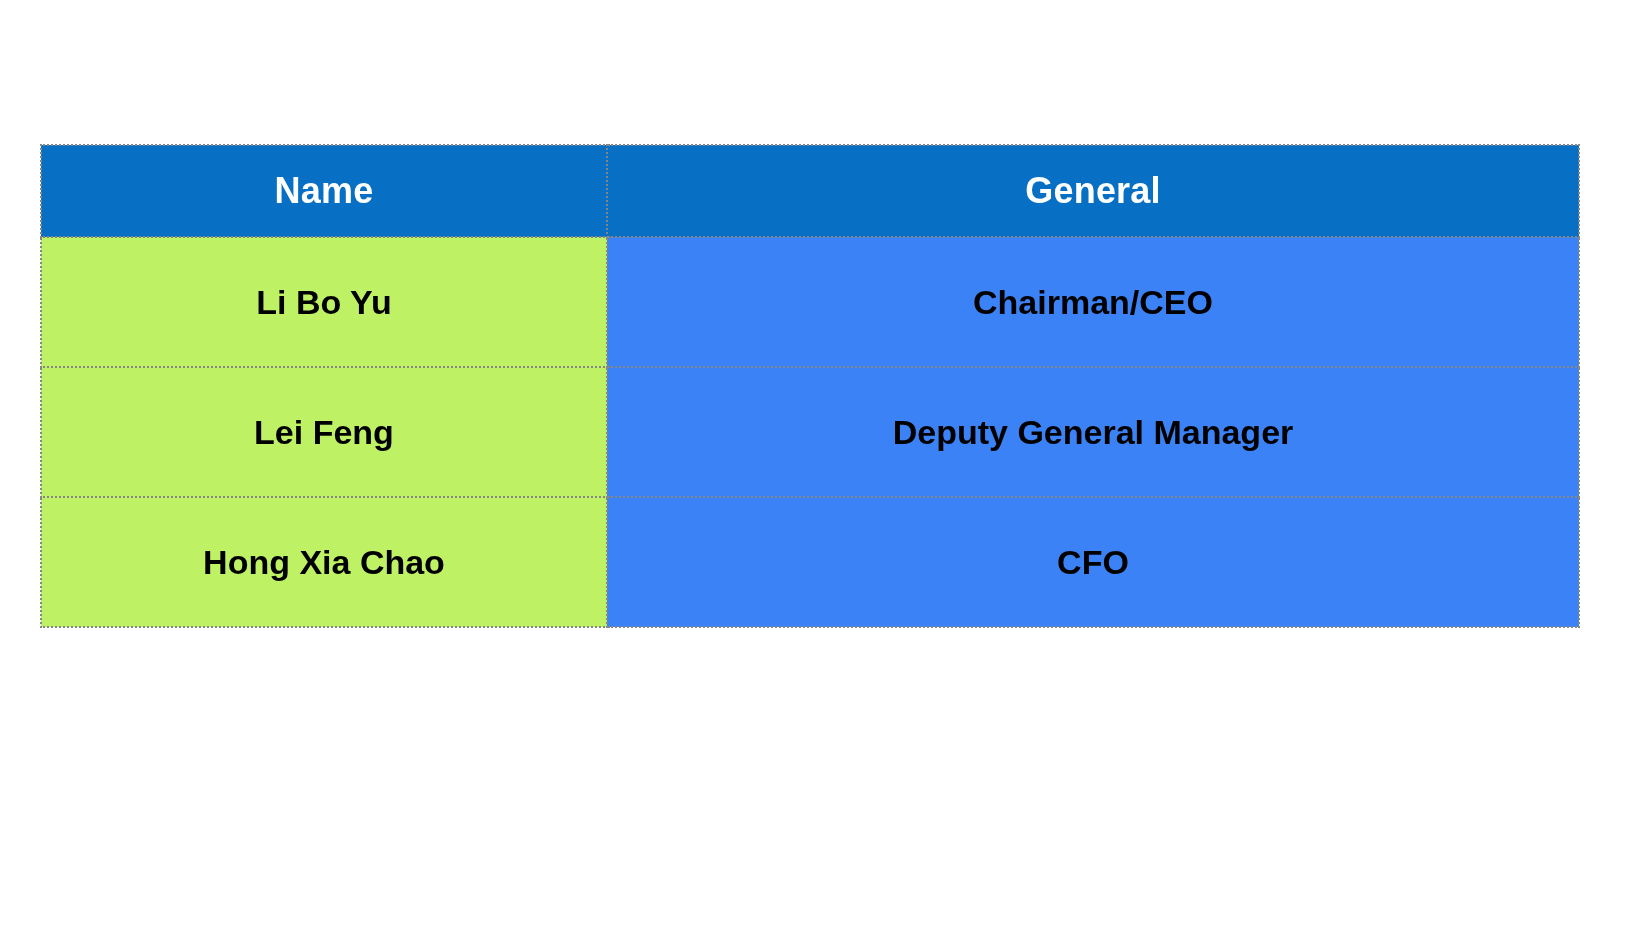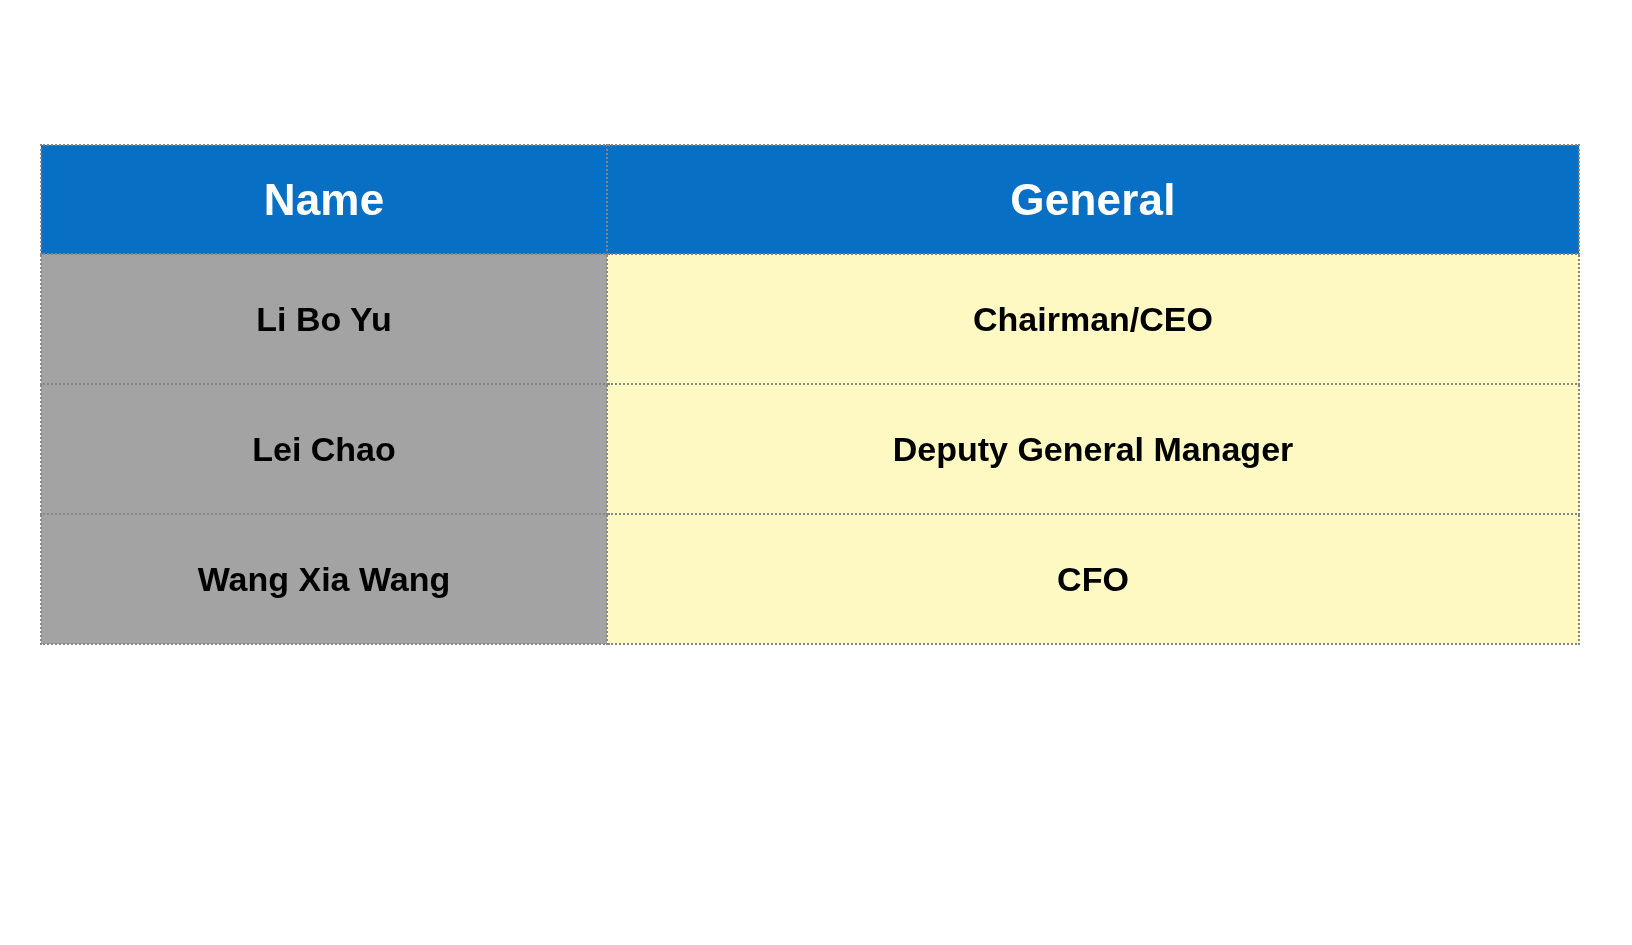--- a/index.html
+++ b/index.html
@@ -38,35 +38,35 @@
     border: 2px dotted #868686;
     text-align: center;
     vertical-align: middle;
     padding: 0 8px;
     box-sizing: border-box;
   }
 
   thead th {
     background: #0870c4;
     color: #ffffff;
-    font-size: 44px;
+    font-size: 36px;
     font-weight: bold;
-    height: 109px;
+    height: 92px;
     letter-spacing: 0.2px;
   }
 
   tbody td {
     height: 130px;
     font-size: 34px;
     font-weight: bold;
     color: #000000;
-    background: #fef9c3;
+    background: #3b82f6;
   }
   tbody td.name-cell {
-    background: #a3a3a3;
+    background: #bef264;
   }
 </style>
 </head>
 <body>
 
 <div class="page">
   <div class="table-wrap">
     <table class="leadership-table">
       <colgroup>
         <col class="col-name">
@@ -77,23 +77,23 @@
           <th>Name</th>
           <th>General</th>
         </tr>
       </thead>
       <tbody>
         <tr>
           <td class="name-cell">Li Bo Yu</td>
           <td class="position-cell">Chairman/CEO</td>
         </tr>
         <tr>
-          <td class="name-cell">Lei Chao</td>
+          <td class="name-cell">Lei Feng</td>
           <td class="position-cell">Deputy General Manager</td>
         </tr>
         <tr>
-          <td class="name-cell">Wang Xia Wang</td>
+          <td class="name-cell">Hong Xia Chao</td>
           <td class="position-cell">CFO</td>
         </tr>
       </tbody>
     </table>
   </div>
 </div>
 
 </body></html>

